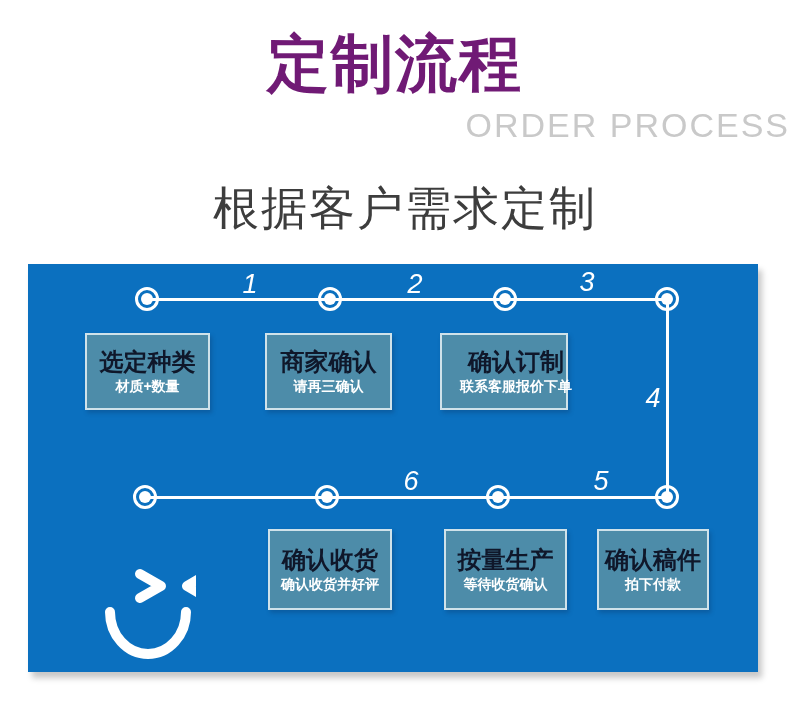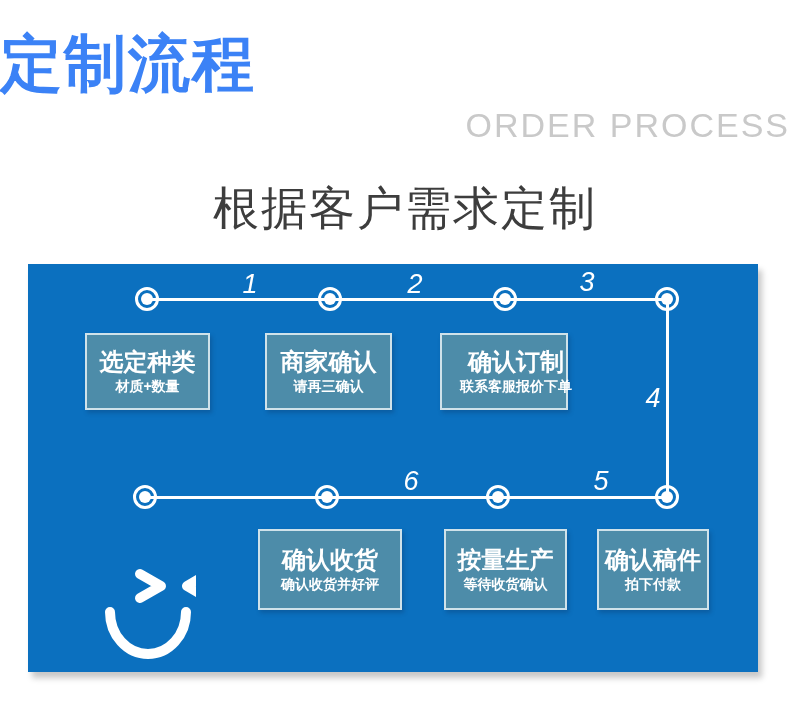--- a/index.html
+++ b/index.html
@@ -4,22 +4,22 @@
 <style>
   html,body{margin:0;padding:0;}
   body{
     width:790px;height:704px;background:#ffffff;overflow:hidden;position:relative;
     font-family:"Liberation Sans","DejaVu Sans",sans-serif;
   }
   .page{position:absolute;inset:0;}
 
   
   .title{
-    position:absolute;left:0;top:22px;width:790px;text-align:left;
-    font-size:62px;font-weight:900;color:#3b82f6;letter-spacing:2px;margin:0;
+    position:absolute;left:0;top:22px;width:790px;text-align:center;
+    font-size:62px;font-weight:900;color:#701a75;letter-spacing:2px;margin:0;
   }
   .subtitle{
     position:absolute;left:0;top:106px;width:790px;text-align:right;
     font-size:34px;font-weight:500;color:#c9c9c9;letter-spacing:2px;
   }
   .tagline{
     position:absolute;left:0;top:178px;width:790px;text-align:center;
     font-size:46px;font-weight:100;color:#3d3d3d;letter-spacing:2px;margin-left:10px;
   }
 
@@ -48,27 +48,27 @@
     position:absolute;transform:translate(-50%,-50%);
     color:#ffffff;font-size:27px;font-style:italic;font-weight:400;line-height:1;
   }
 
   
   .stepbox{
     position:absolute;background:#4d8ca9;border:2px solid #cfe2ea;
     box-shadow:2px 3px 4px rgba(10,40,80,0.25);box-sizing:border-box;
     display:flex;flex-direction:column;align-items:center;justify-content:center;gap:5px;
   }
-  .stepbox .bt{color:#ffffff;font-size:24px;font-weight:bold;line-height:1;white-space:nowrap;}
+  .stepbox .bt{color:#0f172a;font-size:24px;font-weight:bold;line-height:1;white-space:nowrap;}
   .stepbox .bs{color:#ffffff;font-size:14px;font-weight:bold;line-height:1;white-space:nowrap;}
 
   .box1{left:57px;top:69px;width:125px;height:77px;}
   .box2{left:237px;top:69px;width:127px;height:77px;align-items:center;}
   .box3{left:412px;top:69px;width:128px;height:77px;padding-left:24px;}
-  .box4{left:230px;top:265px;width:144px;height:81px;}
+  .box4{left:240px;top:265px;width:124px;height:81px;}
   .box5{left:416px;top:265px;width:123px;height:81px;}
   .box6{left:569px;top:265px;width:112px;height:81px;}
 
   .smiley{position:absolute;left:72px;top:302px;}
 </style>
 </head>
 <body>
 
 <div class="page">
 

